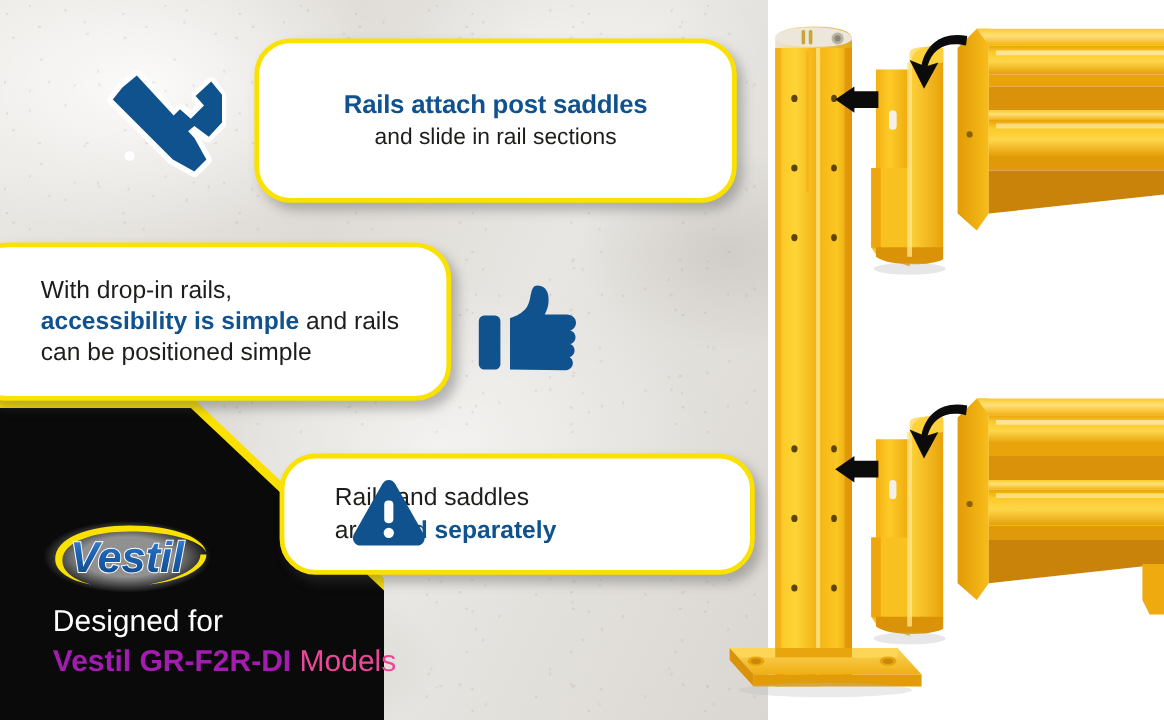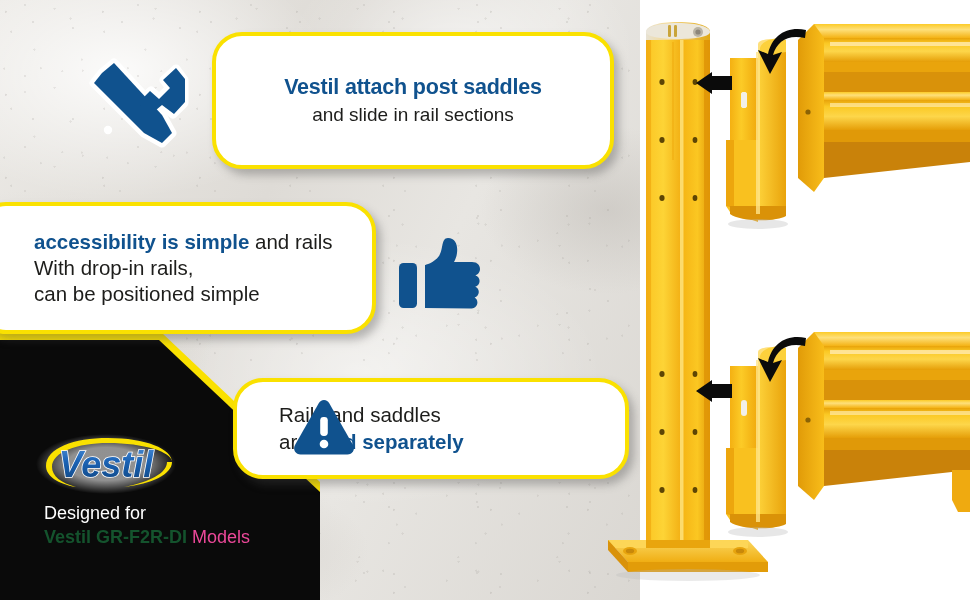--- a/index.html
+++ b/index.html
@@ -92,24 +92,24 @@
   #callout-3 .hl { font-weight: bold; color: #10528E; }
 
   
   .icon-tools  { position: absolute; left: 88px;  top: 55px;  width: 102px; height: 97px; }
   .icon-thumb  { position: absolute; left: 398px; top: 236px; width: 84px;  height: 76px; }
   .icon-warn   { position: absolute; left: 293px; top: 398px; width: 62px;  height: 58px; }
 
   
   .vestil-logo { position: absolute; left: 34px; top: 432px; width: 144px; height: 64px; text-align: right; }
   .footer-text { position: absolute; left: 44px; top: 502px; width: 300px; color: #ffffff;
-                 font-size: 18px; line-height: 1.33; }
+                 font-size: 25px; line-height: 1.33; }
   .footer-text .l1 { display: block; }
   .footer-text .l2 { display: block; white-space: nowrap; }
-  .footer-text .model { font-weight: bold; color: #14532d; }
+  .footer-text .model { font-weight: bold; color: #a21caf; }
   .footer-text .models-word { font-weight: normal; color: #ec4899; }
 
   
   .product { position: absolute; left: 600px; top: 0; width: 370px; height: 600px; }
 </style>
 </head>
 <body>
 
 <div id="stage">
 
@@ -128,43 +128,43 @@
     <svg width="320" height="278" viewBox="0 0 320 278" xmlns="http://www.w3.org/2000/svg">
 
       <path d="M0 11 L162 11 L320 160 L320 278 L0 278 Z" fill="#FAE100"></path>
 
       <path d="M0 18 L159 18 L320 170 L320 278 L0 278 Z" fill="#0A0A0A"></path>
     </svg>
   </div>
 
   <div class="callout" id="callout-1">
     <div class="ctext">
-      <span class="line-a">Vestil attach post saddles</span>
+      <span class="line-a">Rails attach post saddles</span>
       <span class="line-b">and slide in rail sections</span>
     </div>
   </div>
 
   <div class="icon-tools">
     <svg width="102" height="97" viewBox="0 0 102 97" xmlns="http://www.w3.org/2000/svg">
       <g stroke="#ffffff" stroke-width="9" stroke-linejoin="round" stroke-linecap="round" fill="none">
         <path d="M14 18 L26 8 L74 60 L84 78 L74 88 L56 78 L6 28 Z"></path>
         <path d="M88 14 L76 25 L82 33 L71 43 L63 36 L51 48 L63 60 L74 51 L85 59 L96 48 L96 25 Z"></path>
       </g>
 
       <path d="M14 18 L26 8 L74 60 L84 78 L74 88 L56 78 L6 28 Z" fill="#10528E"></path>
 
       <path d="M88 13 L75 25 L82 33 L71 44 L62 36 L50 48 L62 60 L74 50 L86 59 L97 47 L97 24 Z" fill="#10528E"></path>
       <circle cx="20" cy="75" r="4.2" fill="#ffffff"></circle>
     </svg>
   </div>
 
   <div class="callout" id="callout-2">
     <div class="ctext">
+      <span class="line">With drop-in rails,</span>
       <span class="line"><span class="hl">accessibility is simple</span><span> and rails</span></span>
-      <span class="line">With drop-in rails,</span>
       <span class="line">can be positioned simple</span>
     </div>
   </div>
 
   <div class="icon-thumb">
     <svg width="84" height="76" viewBox="0 0 84 76" xmlns="http://www.w3.org/2000/svg">
       <rect x="1" y="27" width="18" height="45" rx="4.5" fill="#10528E"></rect>
       <path d="M27 72 L27 29 C27 29 36 27 41 20 C45.5 13.5 43 2 50 2 C57.5 2 60 9 59 17
                C58.4 22 56 26 56 26 L74 26 C79 26 82 29 82 33 C82 36.4 79.6 38.6 77.4 39.4
                C80 40.2 81.6 42.3 81.6 45 C81.6 47.8 79.6 50 77.2 50.7

